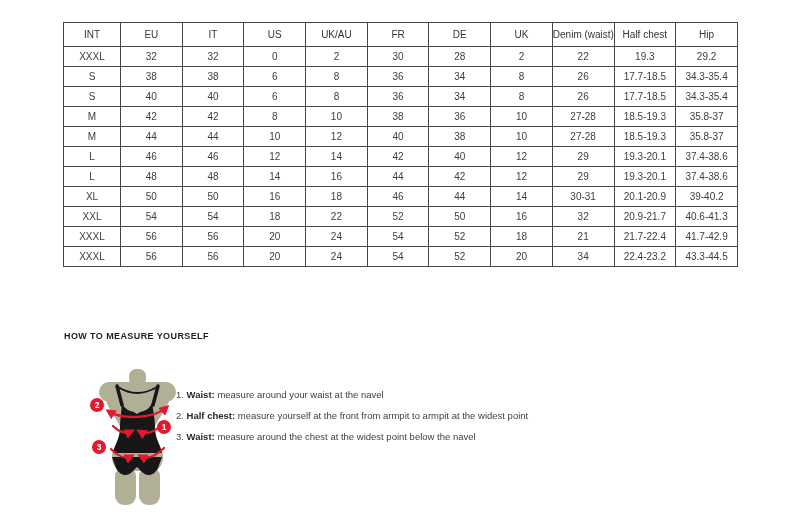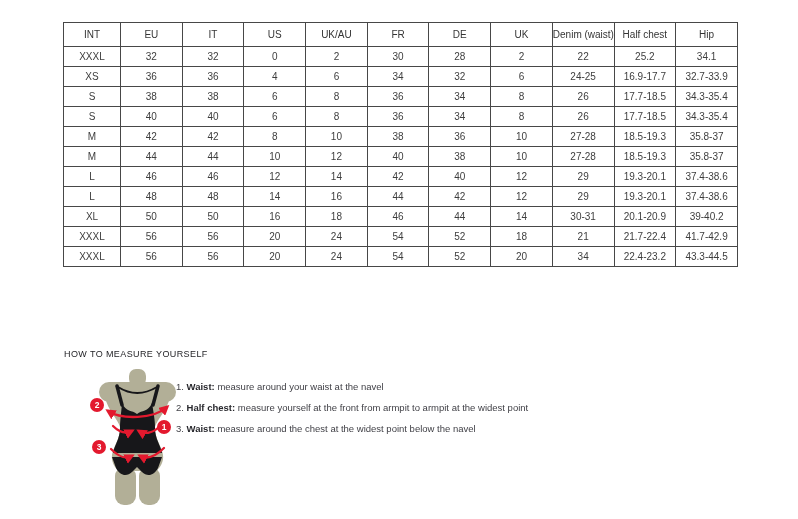--- a/index.html
+++ b/index.html
@@ -20,26 +20,26 @@
     text-align:center; vertical-align:middle;
     font-size:10px; font-weight:400; color:#3d3d3d;
     padding:0; overflow:hidden; white-space:nowrap;
   }
   table.size-chart th { height:24px; color:#353535;margin-top:36px; }
   table.size-chart td { height:20px; }
   col.c-int { width:57px; }
 
   
   .measure-title {
-    position:absolute; left:64px; top:349px;
-    font-size:9px; font-weight:400; letter-spacing:0.4px;
+    position:absolute; left:64px; top:331px;
+    font-size:9px; font-weight:700; letter-spacing:0.4px;
     color:#1e1e22;
   }
   .figure-wrap { position:absolute; left:80px; top:367px; width:112px; height:140px; }
-  .measure-list { position:absolute; left:176px; top:380px; width:420px; }
+  .measure-list { position:absolute; left:176px; top:388px; width:420px; }
   .m-item {
     font-size:9.5px; line-height:13px; color:#3f3f45;
     margin-bottom:8px; list-style:none;
   }
   .m-item b { color:#28282d; font-weight:700; }
 </style>
 </head>
 <body>
 
 <div class="table-wrap">
@@ -76,35 +76,22 @@
         <tr>
           <td>XXXL</td>
           <td>32</td>
           <td>32</td>
           <td>0</td>
           <td>2</td>
           <td>30</td>
           <td>28</td>
           <td>2</td>
           <td>22</td>
-          <td>25.2</td>
-          <td>34.1</td>
-        </tr>
-        <tr>
-          <td>XS</td>
-          <td>36</td>
-          <td>36</td>
-          <td>4</td>
-          <td>6</td>
-          <td>34</td>
-          <td>32</td>
-          <td>6</td>
-          <td>24-25</td>
-          <td>16.9-17.7</td>
-          <td>32.7-33.9</td>
+          <td>19.3</td>
+          <td>29.2</td>
         </tr>
         <tr>
           <td>S</td>
           <td>38</td>
           <td>38</td>
           <td>6</td>
           <td>8</td>
           <td>36</td>
           <td>34</td>
           <td>8</td>
@@ -182,20 +169,33 @@
           <td>50</td>
           <td>50</td>
           <td>16</td>
           <td>18</td>
           <td>46</td>
           <td>44</td>
           <td>14</td>
           <td>30-31</td>
           <td>20.1-20.9</td>
           <td>39-40.2</td>
+        </tr>
+        <tr>
+          <td>XXL</td>
+          <td>54</td>
+          <td>54</td>
+          <td>18</td>
+          <td>22</td>
+          <td>52</td>
+          <td>50</td>
+          <td>16</td>
+          <td>32</td>
+          <td>20.9-21.7</td>
+          <td>40.6-41.3</td>
         </tr>
         <tr>
           <td>XXXL</td>
           <td>56</td>
           <td>56</td>
           <td>20</td>
           <td>24</td>
           <td>54</td>
           <td>52</td>
           <td>18</td>

